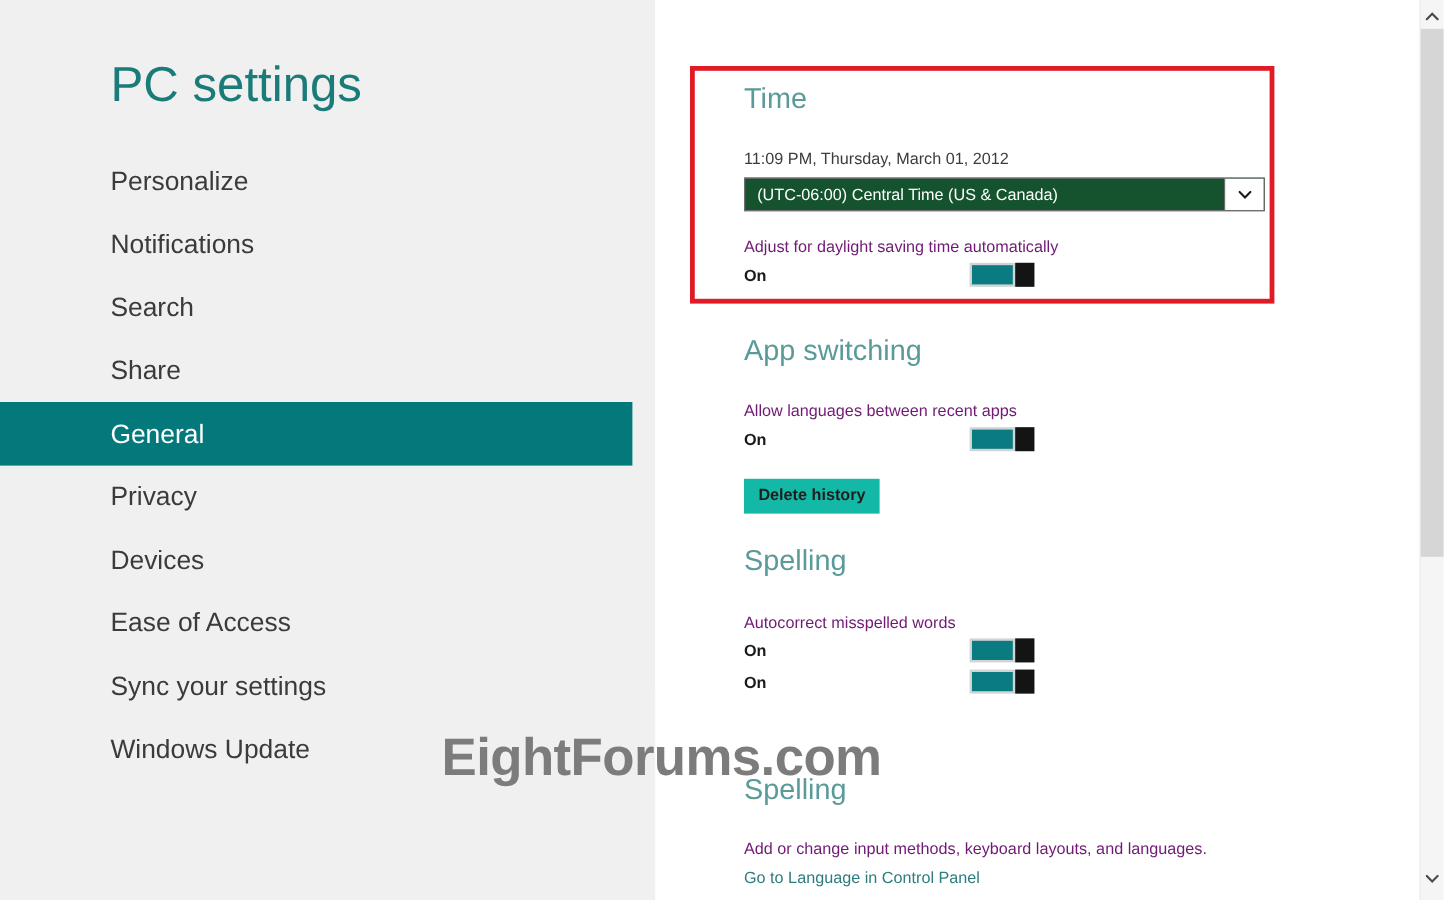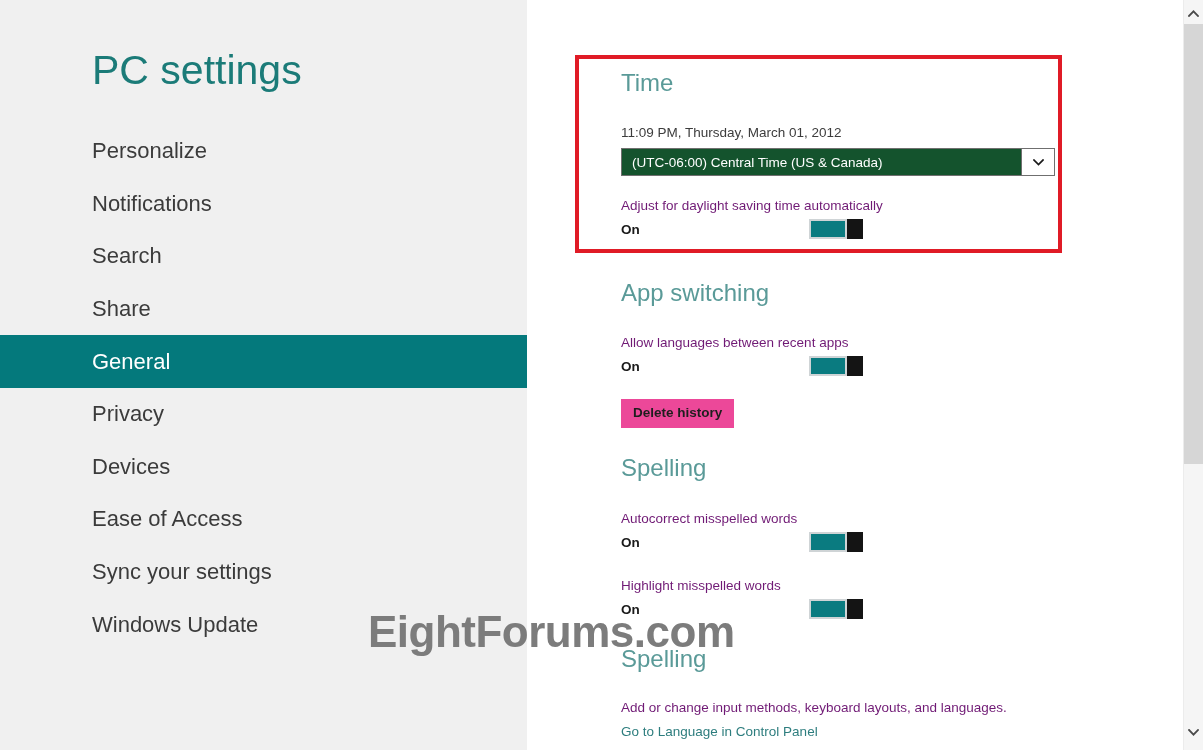--- a/index.html
+++ b/index.html
@@ -24,20 +24,21 @@
     background: #ffffff;
   }
 
   
   .sidebar {
     width: 527px;
     height: 750px;
     background: #f0f0f0;
     position: relative;
     flex: 0 0 527px;
+    padding-left: 19px;
   }
   .sidebar-title {
     position: absolute;
     left: 92px;
     top: 46px;
     font-size: 41px;
     font-weight: 300;
     color: #1b7b78;
     letter-spacing: 0px;
     line-height: 48px;
@@ -65,21 +66,20 @@
     color: #ffffff;
   }
 
   
   .content {
     position: relative;
     width: 676px;
     height: 570px;
     background: #ffffff;
     flex: 1 1 auto;
-    margin-left: 20px;
   }
 
   .section {
     position: absolute;
     left: 74px;
   }
   .sec-head {
     font-size: 24px;
     font-weight: 300;
     color: #5a9a98;
@@ -199,21 +199,21 @@
     z-index: 6;
   }
 
   
   #sec-appsw { top: 278px; width: 470px; }
   #sec-appsw .sub-label { margin-top: 25px; }
   #sec-appsw .toggle-row { margin-top: 4px; }
   .btn {
     margin-top: 21px;
     display: inline-block;
-    background: #ec4899;
+    background: #14b8a6;
     color: #1e1e1e;
     font-size: 13.5px;
     font-weight: bold;
     padding: 7px 12px 8px 12px;
     border: 0;
     box-sizing: border-box;
     line-height: 14px;
     font-family: "Liberation Sans", sans-serif;
   }
 
@@ -365,21 +365,20 @@
     <div class="section" id="sec-spell">
       <div class="sec-head">Spelling</div>
       <div class="sub-label first">Autocorrect misspelled words</div>
       <div class="toggle-row">
         <span class="on-label">On</span>
         <span class="switch">
           <span class="fill"></span>
           <span class="knob"></span>
         </span>
       </div>
-      <div class="sub-label second">Highlight misspelled words</div>
       <div class="toggle-row">
         <span class="on-label">On</span>
         <span class="switch">
           <span class="fill"></span>
           <span class="knob"></span>
         </span>
       </div>
     </div>
 
     <div class="section" id="sec-lang">

